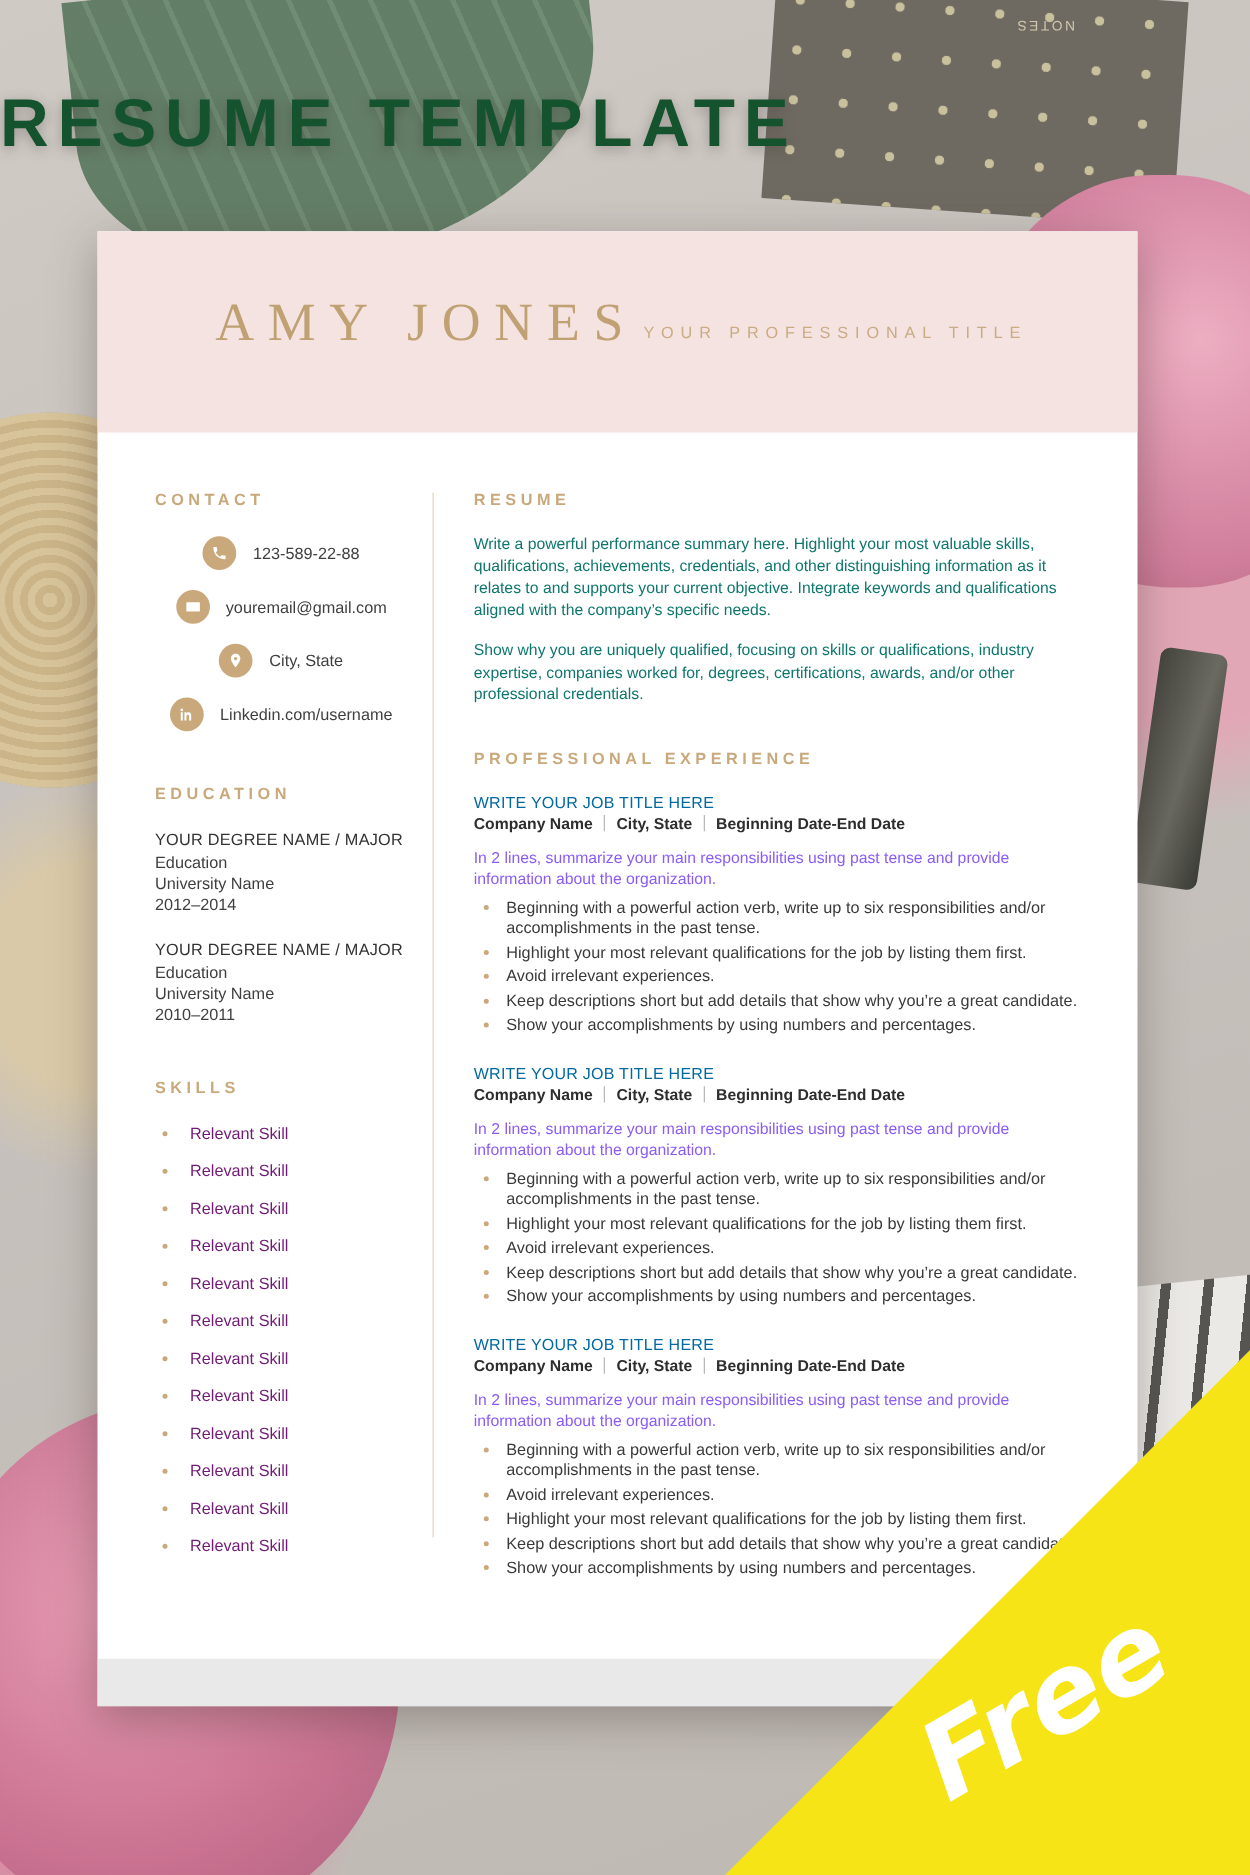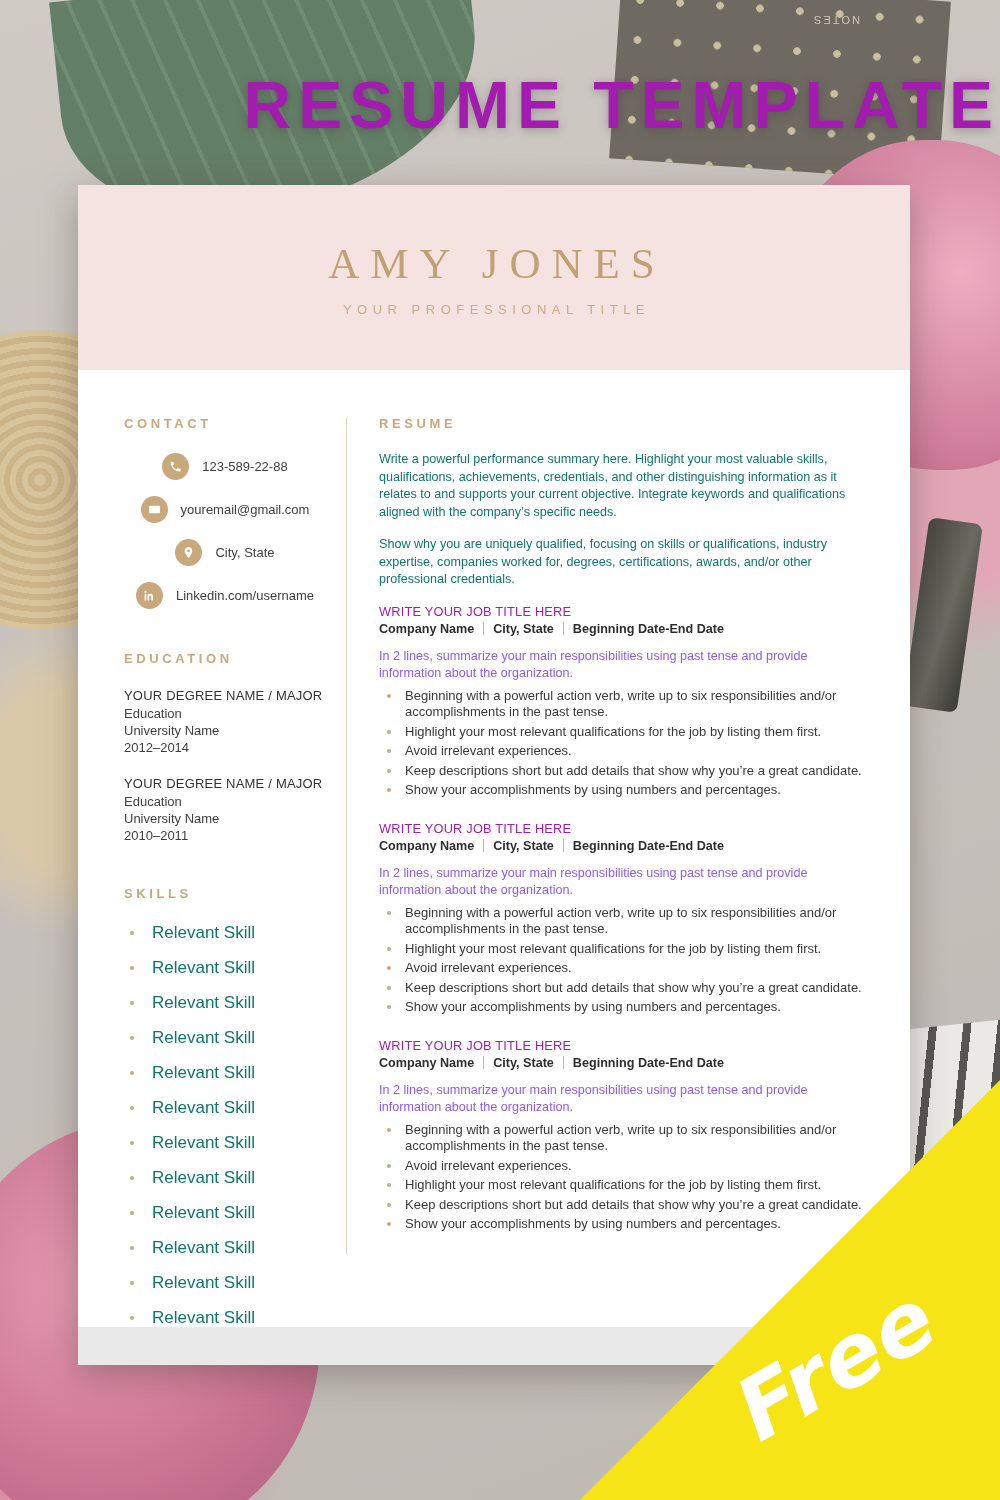--- a/index.html
+++ b/index.html
@@ -96,45 +96,45 @@
     transform: rotate(-6deg);
     opacity: .9;
   }
 
   
   .headline {
     position: absolute;
     top: 72px;
     left: 0;
     width: 1000px;
-    text-align: right;
-    color: #a21caf;
-    font-size: 66px;
+    text-align: left;
+    color: #14532d;
+    font-size: 54px;
     line-height: 1;
     font-weight: bold;
     letter-spacing: 7px;
     text-shadow: 0 2px 10px rgba(60,50,50,.35);
   }
 
   
   .sheet {
     position: absolute;
     left: 78px;
     top: 185px;
     width: 832px;
     height: 1180px;
     background: #ffffff;
     box-shadow: 0 10px 34px rgba(60,50,46,.35);
     overflow: hidden;
   }
   .sheet-header {
     background: #f4e3e1;
-    height: 185px;
+    height: 161px;
     display: flex;
-    flex-direction: column;
+    flex-direction: row;
     align-items: center;
     justify-content: center;
   }
   .name {
     color: #c0a173;
     font-family: "Liberation Serif", serif;
     font-size: 43px;
     letter-spacing: 11px;
     margin: 0 0 14px 6px;
   }
@@ -221,34 +221,34 @@
     align-items: center;
     margin-bottom: 15px;
   }
   .dot {
     width: 4px; height: 4px;
     border-radius: 50%;
     background: #c9a97c;
     margin: 0 18px 0 6px;
     flex: 0 0 auto;
   }
-  .skill-text { color: #0f766e; font-size: 17px; }
+  .skill-text { color: #701a75; font-size: 13px; }
 
   
   .para {
     color: #0f766e;
     font-size: 12.6px;
     line-height: 17.5px;
     margin: 0 0 15px 0;
   }
 
   
   .job { margin-bottom: 22px; }
   .job-title {
-    color: #a21caf;
+    color: #0369a1;
     font-size: 12.8px;
     letter-spacing: .2px;
     margin-bottom: 3px;
   }
   .job-meta {
     color: #2e2e2e;
     font-size: 12.6px;
     margin-bottom: 12px;
     display: flex;
     align-items: center;
@@ -446,20 +446,21 @@
     </div>
 
     <div class="divider"></div>
 
     <div class="col-right">
 
       <div class="sec-head right">RESUME</div>
       <p class="para">Write a powerful performance summary here. Highlight your most valuable skills, qualifications, achievements, credentials, and other distinguishing information as it relates to and supports your current objective. Integrate keywords and qualifications aligned with the company’s specific needs.</p>
       <p class="para">Show why you are uniquely qualified, focusing on skills or qualifications, industry expertise, companies worked for, degrees, certifications, awards, and/or other professional credentials.</p>
 
+      <div class="sec-head right" style="margin-top:34px">PROFESSIONAL EXPERIENCE</div>
 
       <div class="job">
         <div class="job-title">WRITE YOUR JOB TITLE HERE</div>
         <div class="job-meta">
           <span>Company Name</span>
           <span class="sep"></span>
           <span>City, State</span>
           <span class="sep"></span>
           <span>Beginning Date-End Date</span>
         </div>

